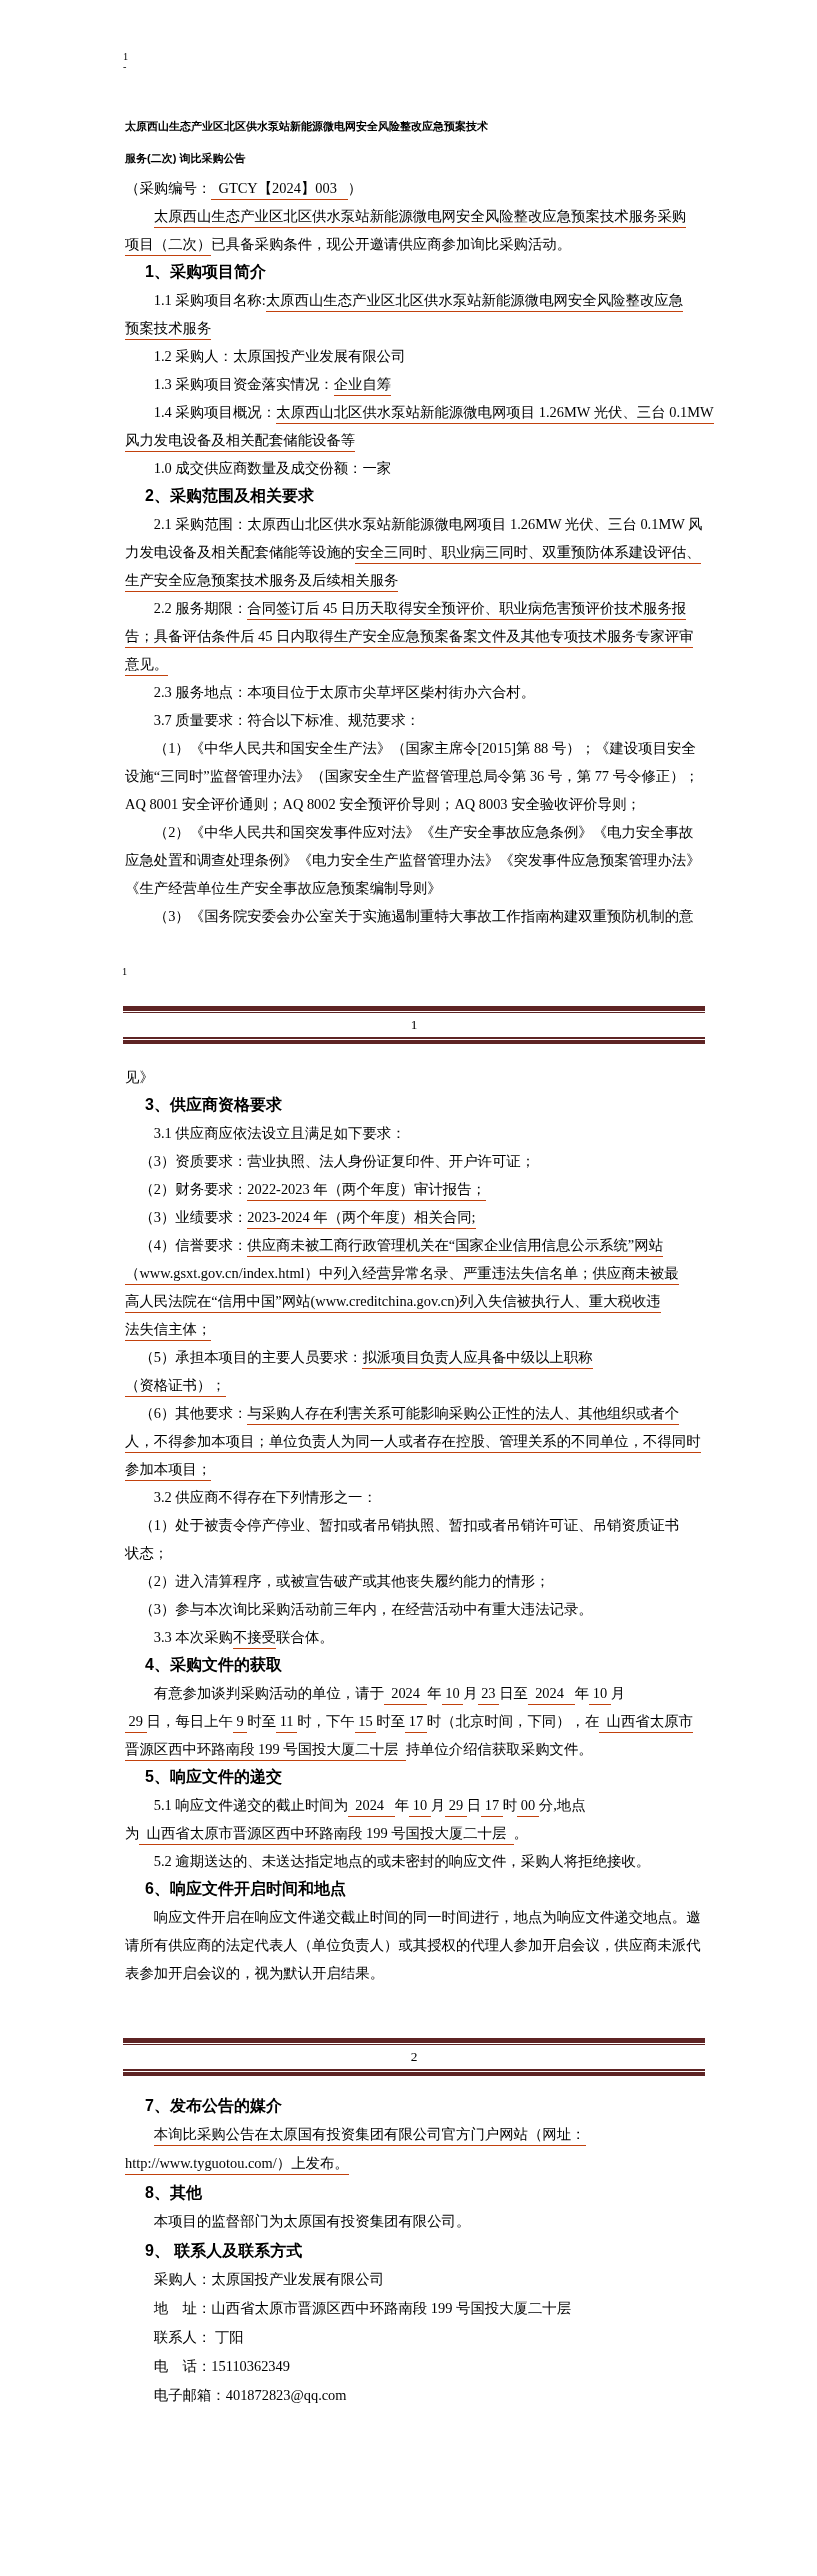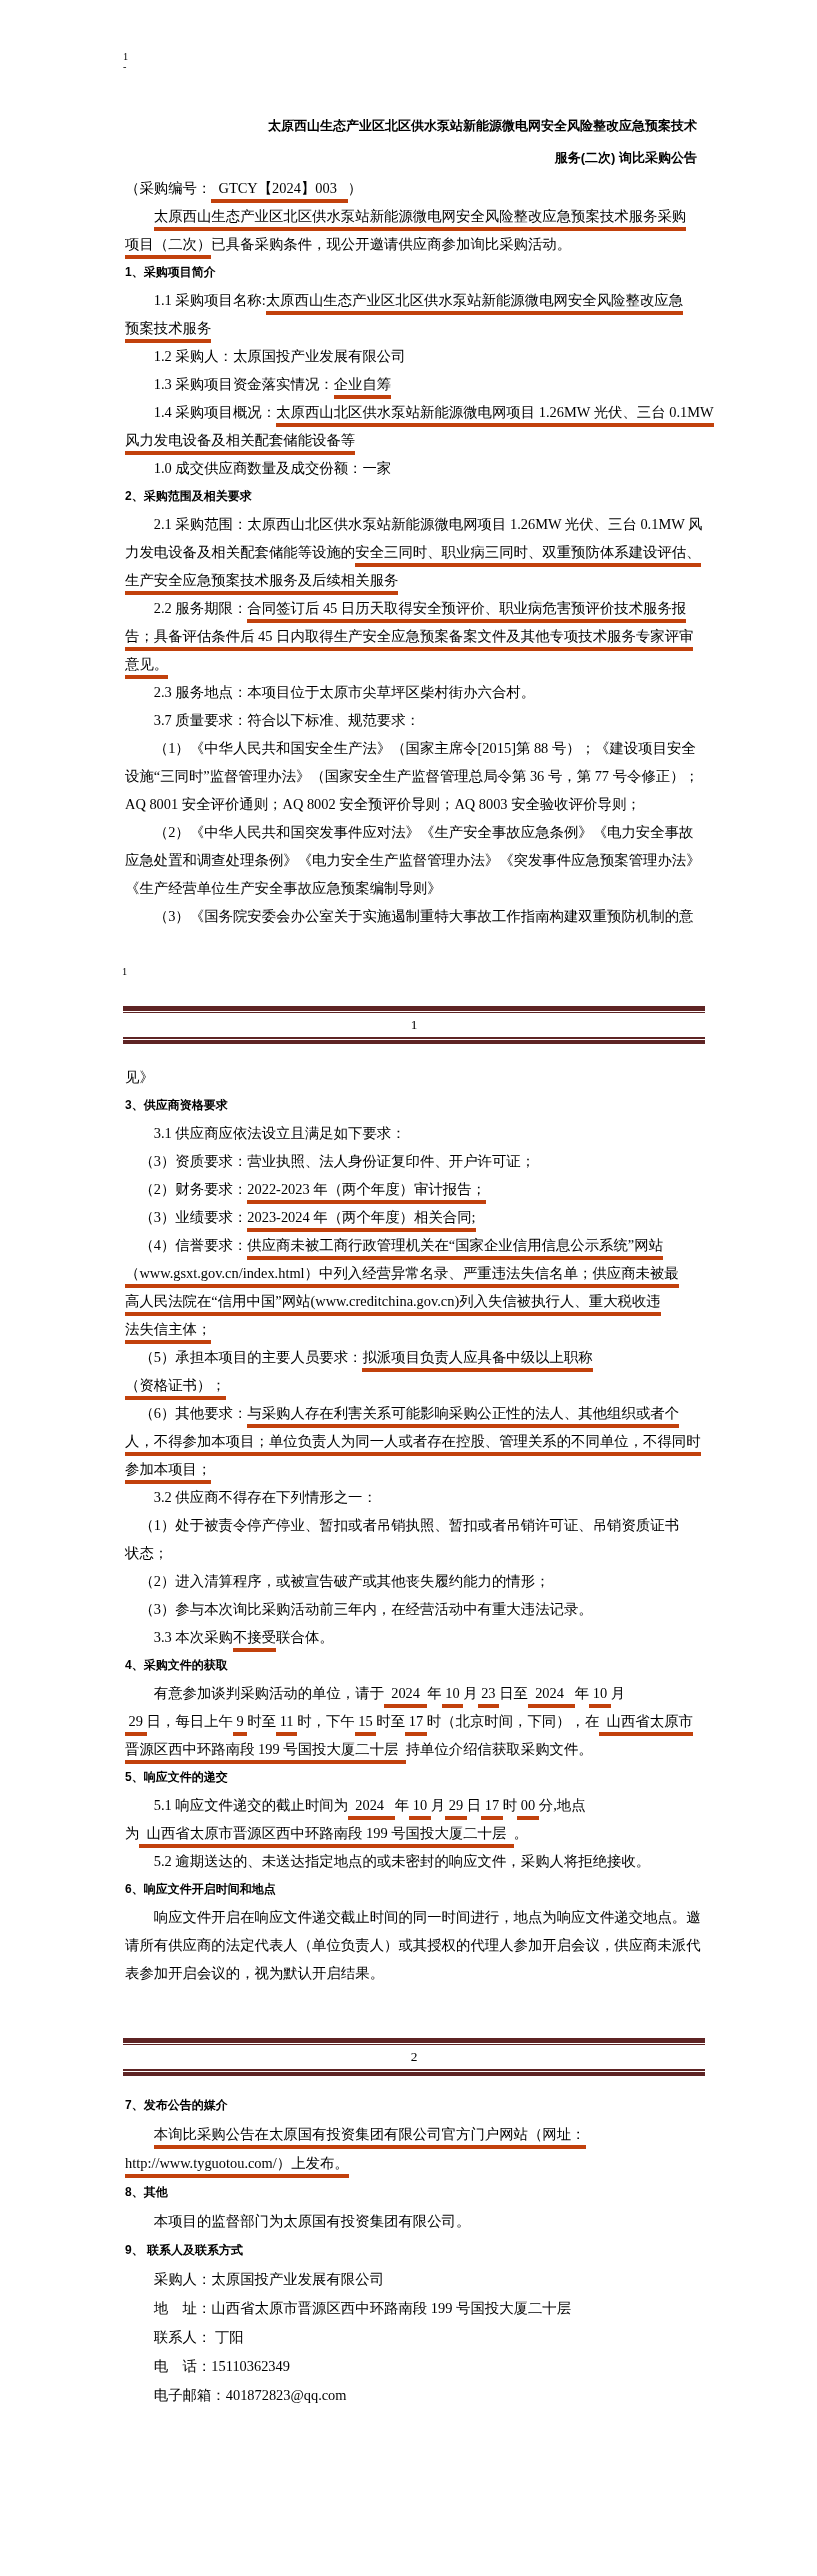--- a/index.html
+++ b/index.html
@@ -5,28 +5,29 @@
   html,body{margin:0;padding:0;}
   body{
     width:818px;height:3096px;position:relative;background:#ffffff;
     font-family:"Liberation Serif","DejaVu Serif",serif;color:#000;
     overflow:hidden;
   }
   .page{position:absolute;left:125px;width:572px;}
   .line{height:28px;line-height:28px;font-size:14.4px;white-space:pre;}
   .page3 .line{height:29px;line-height:29px;}
   .line.t{
-    height:32px;line-height:32px;font-size:13px;font-weight:bold;text-align:right;
+    height:32px;line-height:32px;font-size:11px;font-weight:bold;text-align:left;
     font-family:"Liberation Sans","DejaVu Sans",sans-serif;
   }
   .line.h{
-    font-size:12px;font-weight:bold;
+    font-size:16px;font-weight:bold;
     font-family:"Liberation Sans","DejaVu Sans",sans-serif;
+    margin-left:20px;
   }
-  .u{border-bottom:4px solid #c2410c;padding-bottom:3.1px;}
+  .u{border-bottom:1px solid #c2410c;padding-bottom:3.1px;}
   .sep{position:absolute;left:123px;width:582px;}
   .bar{height:4.6px;background:#5e2424;}
   .thin{height:1.5px;background:#5e2424;margin-top:1px;}
   .thin2{height:1.5px;background:#5e2424;}
   .gap2{height:1px;}
   .pnum{height:24px;line-height:24px;text-align:center;font-size:13.4px;}
   .artifact{position:absolute;left:123px;top:52px;font-size:10.3px;line-height:10.3px;}
   .footnote{position:absolute;left:122px;top:967px;font-size:10.3px;line-height:10.3px;}
 </style>
 </head>

